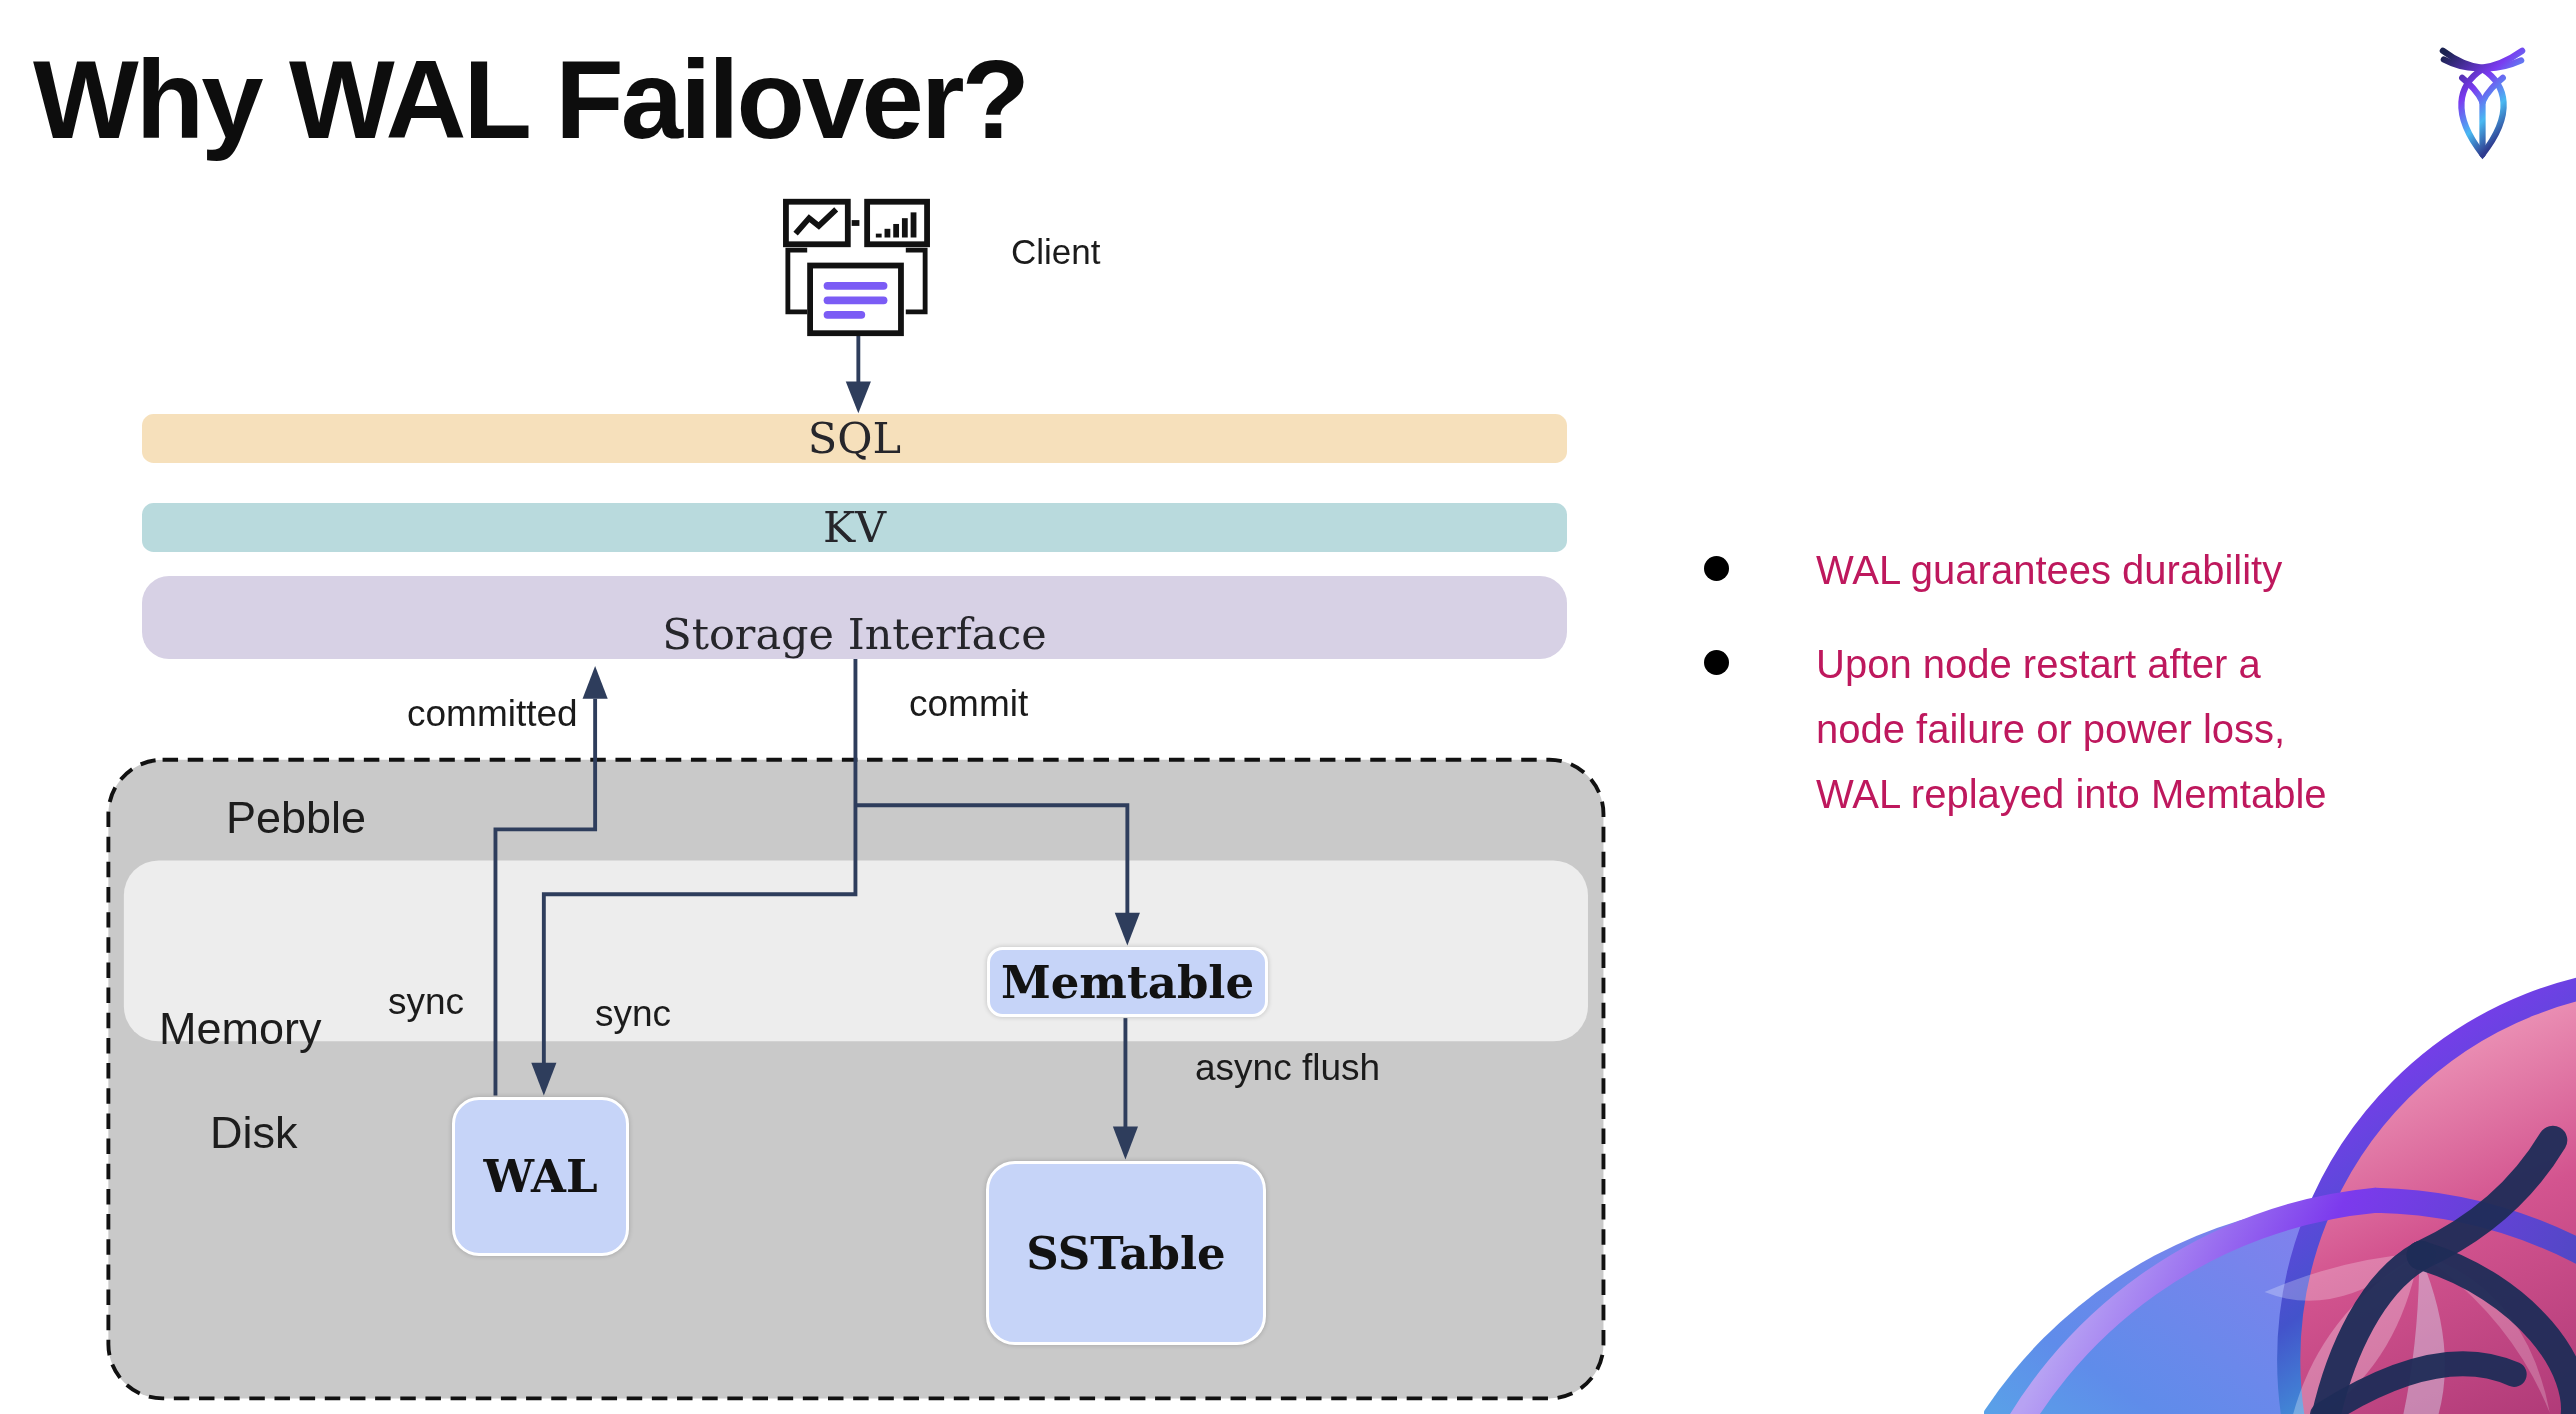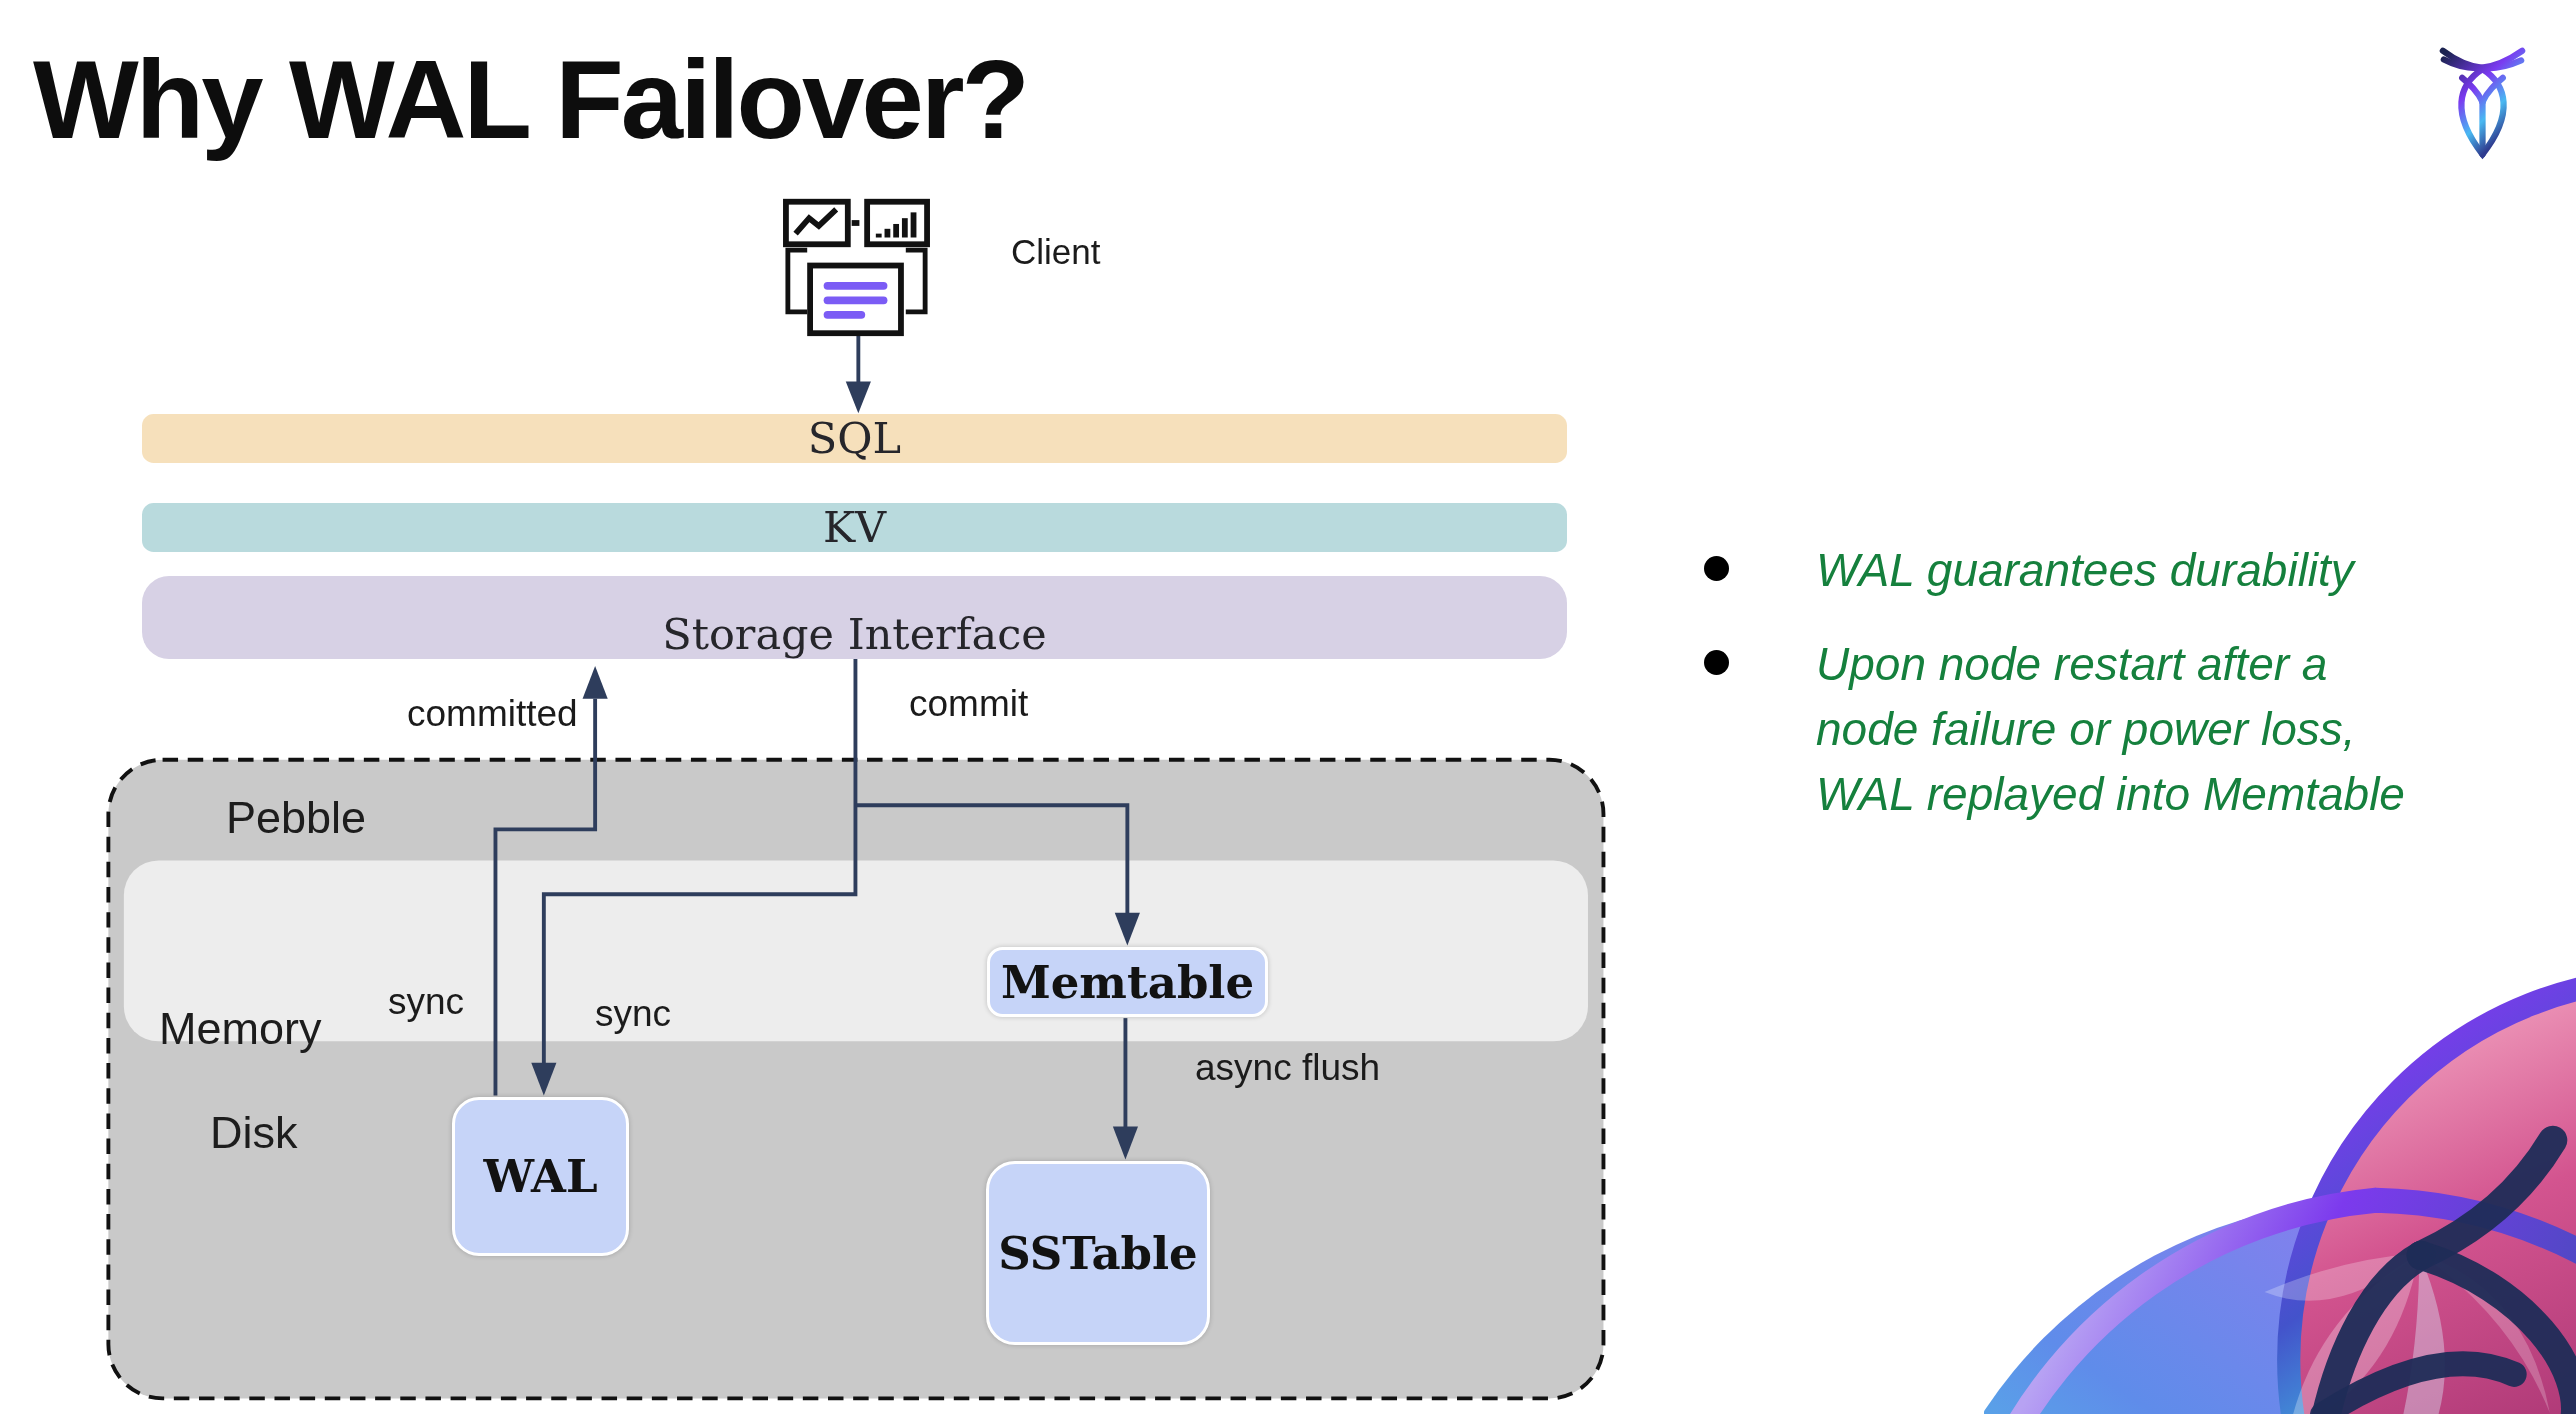--- a/index.html
+++ b/index.html
@@ -17,27 +17,27 @@
   
   .region-label{font-family:Liberation Sans, sans-serif;font-size:45px;color:#1d1d1d;z-index:4;white-space:nowrap;}
   
   .edge-label{font-family:"Liberation Sans",sans-serif;font-size:37px;color:#1b1b1b;z-index:4;white-space:nowrap;}
   
   .node{background:#c6d4f8;border:3.9px solid #ffffff;box-sizing:border-box;
         box-shadow:0 0 4.8px rgba(0,0,0,.20);display:flex;align-items:center;justify-content:center;
         font-family:"DejaVu Serif","Liberation Serif",serif;font-weight:700;font-size:45px;color:#121212;z-index:4;}
   .node.wal{left:452px;top:1097px;width:177px;height:159px;border-radius:27px;}
   .node.memtable{left:987px;top:947px;width:281px;height:70px;border-radius:15.5px;}
-  .node.sstable{left:986px;top:1161px;width:224px;height:184px;border-radius:29px;}
+  .node.sstable{left:986px;top:1161px;width:280px;height:184px;border-radius:29px;}
   
   .bullets{left:1704px;top:538px;width:871px;z-index:3;}
   .bullet-item{display:flex;align-items:flex-start;}
   .bullet-item + .bullet-item{margin-top:29px;}
   .bullet-dot{width:25px;height:25px;border-radius:50%;background:#000;flex:0 0 25px;margin-top:18.4px;margin-right:87px;}
-  .bullet-text{font-size:46px;line-height:65px;color:#15803d;white-space:pre-line;font-style:italic;}
+  .bullet-text{font-size:40px;line-height:65px;color:#be185d;white-space:pre-line;}
   svg{display:block;}
   .diagram-svg{position:absolute;left:0;top:0;z-index:1;}
   .client-svg{position:absolute;left:774px;top:194px;z-index:3;}
   .logo-svg{position:absolute;left:2439px;top:46px;z-index:3;}
   .corner-svg{position:absolute;left:1984px;top:968px;z-index:0;}
 </style>
 </head>
 <body>
 
 <div class="slide">

